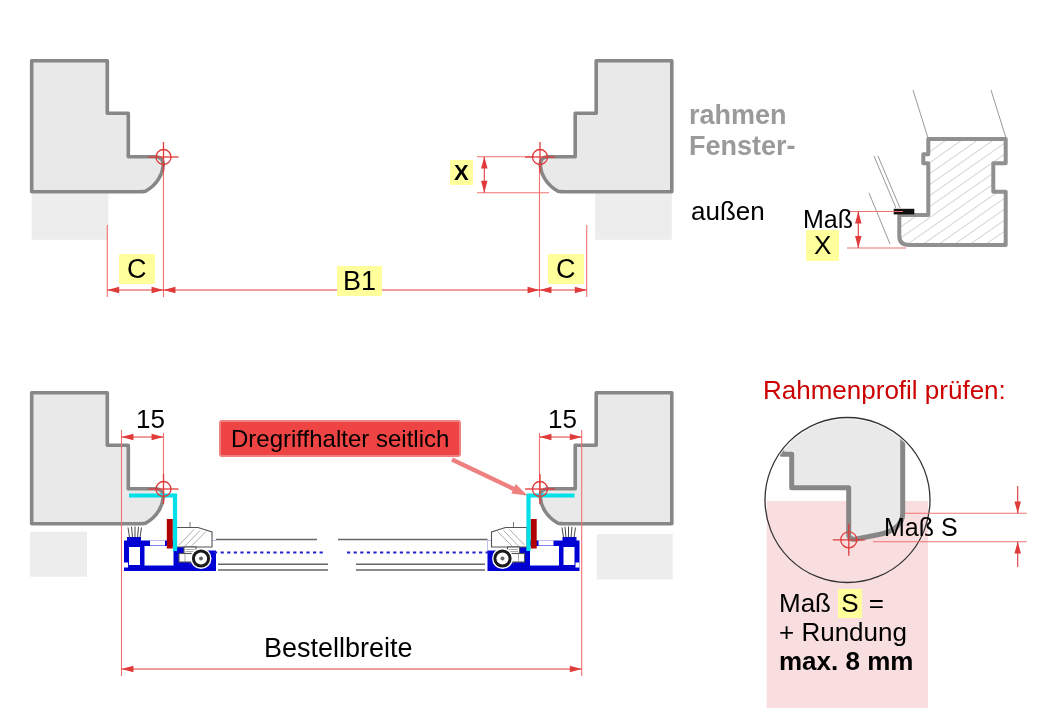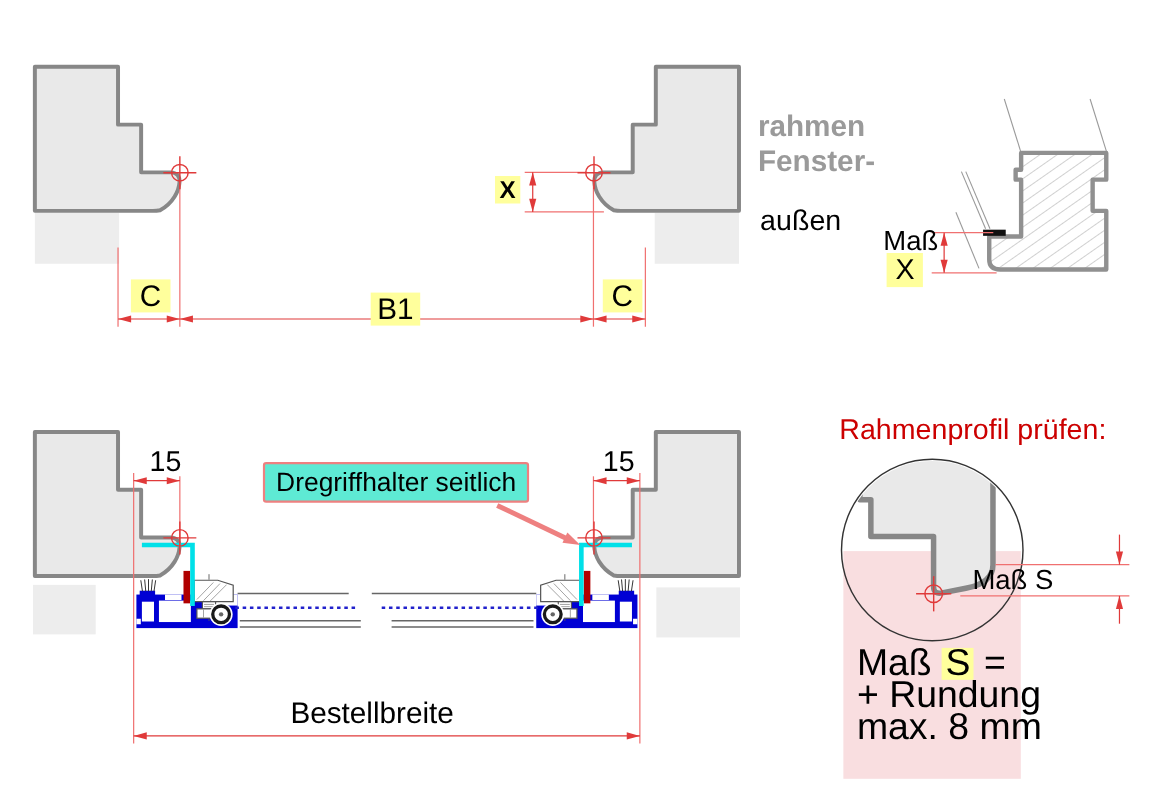--- a/index.html
+++ b/index.html
@@ -207,38 +207,38 @@
   <span class="yl" style="padding:0 8px;">C</span>
 </div>
 <div class="t" style="left:450px;top:160px;font-size:22px;line-height:25px;font-weight:bold;">
   <span class="yl" style="padding:0 4px;">X</span>
 </div>
 
 <div class="t" style="left:689px;top:100px;font-size:27px;line-height:31px;font-weight:bold;color:var(--capgray);">
   <span style="display:block;">rahmen</span>
   <span style="display:block;">Fenster-</span>
 </div>
-<div class="t" style="left:691px;top:185px;font-size:26px;">außen</div>
+<div class="t" style="left:691px;top:196px;font-size:26px;">außen</div>
 
 <div class="t" style="left:803px;top:205px;font-size:25px;">Maß</div>
 <div class="t" style="left:806px;top:230px;font-size:26px;line-height:31px;">
   <span class="yl" style="padding:0 8px;">X</span>
 </div>
 
 <div class="t" style="left:136px;top:404px;font-size:26px;">15</div>
 <div class="t" style="left:548px;top:404px;font-size:26px;">15</div>
 
-<div class="t" style="left:239px;top:420px;font-size:24px;line-height:29px;border:2.5px solid var(--salmon);border-radius:3px;padding:2px 10px;background:#5eead4;">Dregriffhalter seitlich</div>
+<div class="t" style="left:219px;top:420px;font-size:24px;line-height:29px;border:2.5px solid var(--salmon);border-radius:3px;padding:2px 10px;background:#ef4444;">Dregriffhalter seitlich</div>
 
 <div class="t" style="left:264px;top:633px;font-size:27px;">Bestellbreite</div>
 
 <div class="t" style="left:763px;top:375px;font-size:26px;color:var(--titlered);">Rahmenprofil prüfen:</div>
 <div class="t" style="left:884px;top:513px;font-size:25px;">Maß S</div>
 
-<div class="t" style="left:779px;top:589px;font-size:34px;line-height:29px;">
+<div class="t" style="left:779px;top:589px;font-size:26px;line-height:29px;">
   <span>Maß</span>
   <span class="yl" style="padding:0 3px;">S</span>
   <span>=</span>
   <span style="display:block;">+ Rundung</span>
-  <span style="display:block;">max. 8 mm</span>
+  <span style="display:block;font-weight:bold;">max. 8 mm</span>
 </div>
 
 </div>
 
 </body></html>

